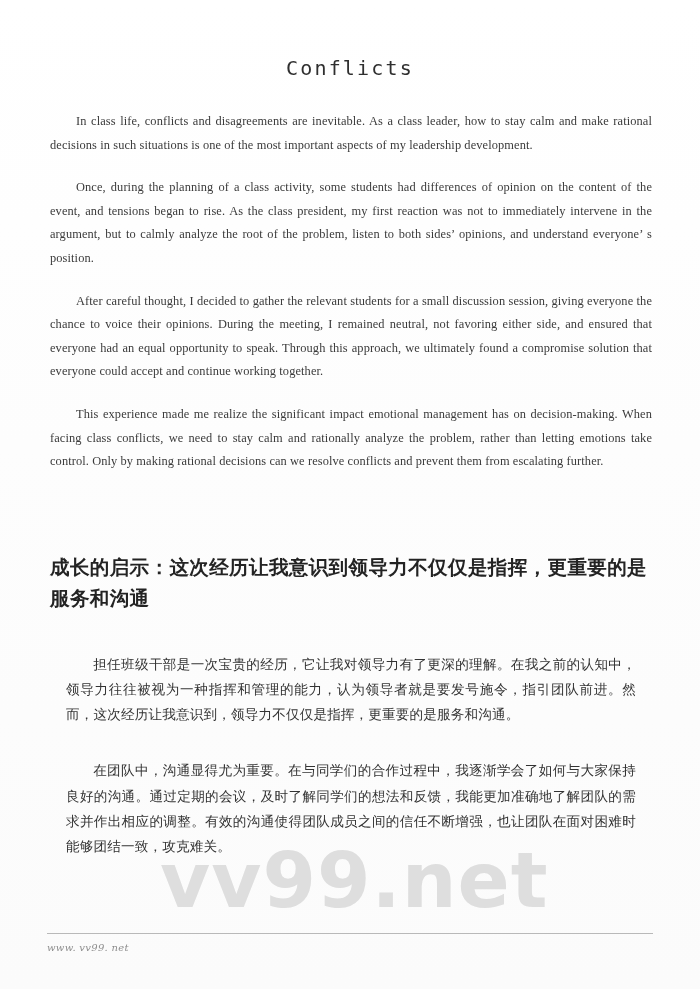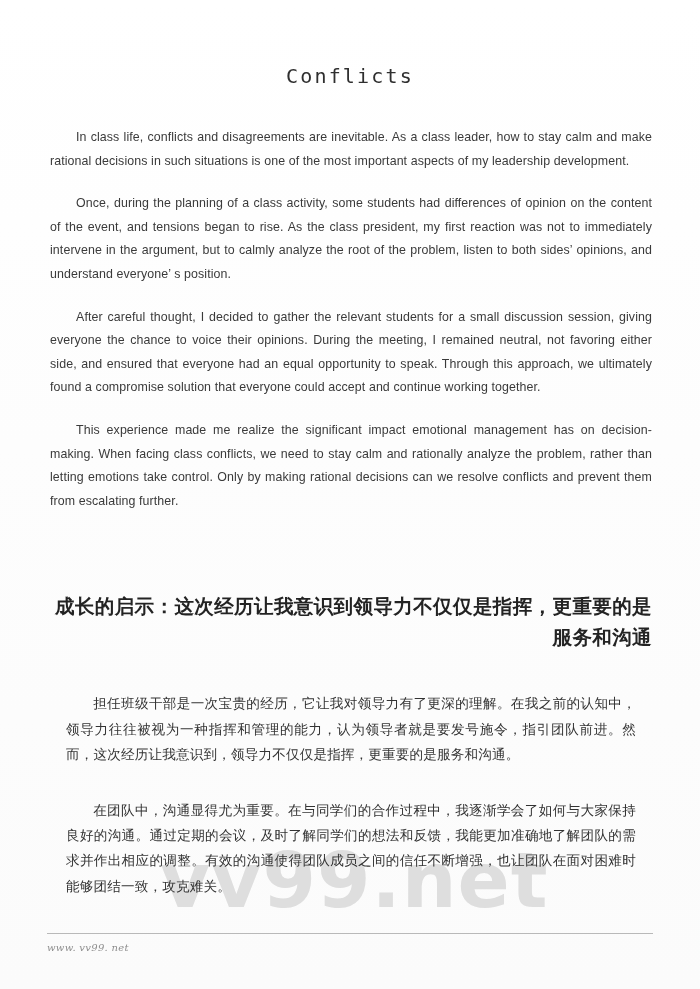--- a/index.html
+++ b/index.html
@@ -51,60 +51,60 @@
     letter-spacing: 1px;
     color: #dcdcdc;
     opacity: 0.92;
     white-space: nowrap;
     user-select: none;
     pointer-events: none;
   }
 
   
   .doc-title {
-    margin: 12px;
+    margin: 4px;
     padding-top: 52px;
     text-align: center;
     font-family: "DejaVu Sans Mono", "Liberation Mono", monospace;
     font-weight: normal;
     font-size: 20px;
     letter-spacing: 2.2px;
     color: #2f2f2f;
   }
 
   .en-body {
     margin: 0;
     padding: 0 48px 0 50px;
   }
 
   .en-para {
     margin: 0;
     padding-top: 19px;
     text-indent: 2.1em;
     text-align: justify;
     text-justify: inter-word;
-    font-family: Liberation Sans, sans-serif;
+    font-family: Liberation Serif, serif;
     font-size: 12.4px;
     line-height: 23.6px;
     letter-spacing: 0.1px;
     color: #3a3a3a;
   }
   .en-para:first-child {
     padding-top: 26px;
   }
 
   
   .cn-section {
     padding: 0 48px 0 50px;
   }
 
   .cn-heading {
     margin: 0;
     padding-top: 78px;
-    text-align: right;
+    text-align: left;
     font-family: "DejaVu Sans", "Liberation Sans", sans-serif;
     font-weight: bold;
     font-size: 19.5px;
     line-height: 31px;
     letter-spacing: 0.4px;
     color: #232323;
   }
 
   .cn-para {
     margin: 16px;

